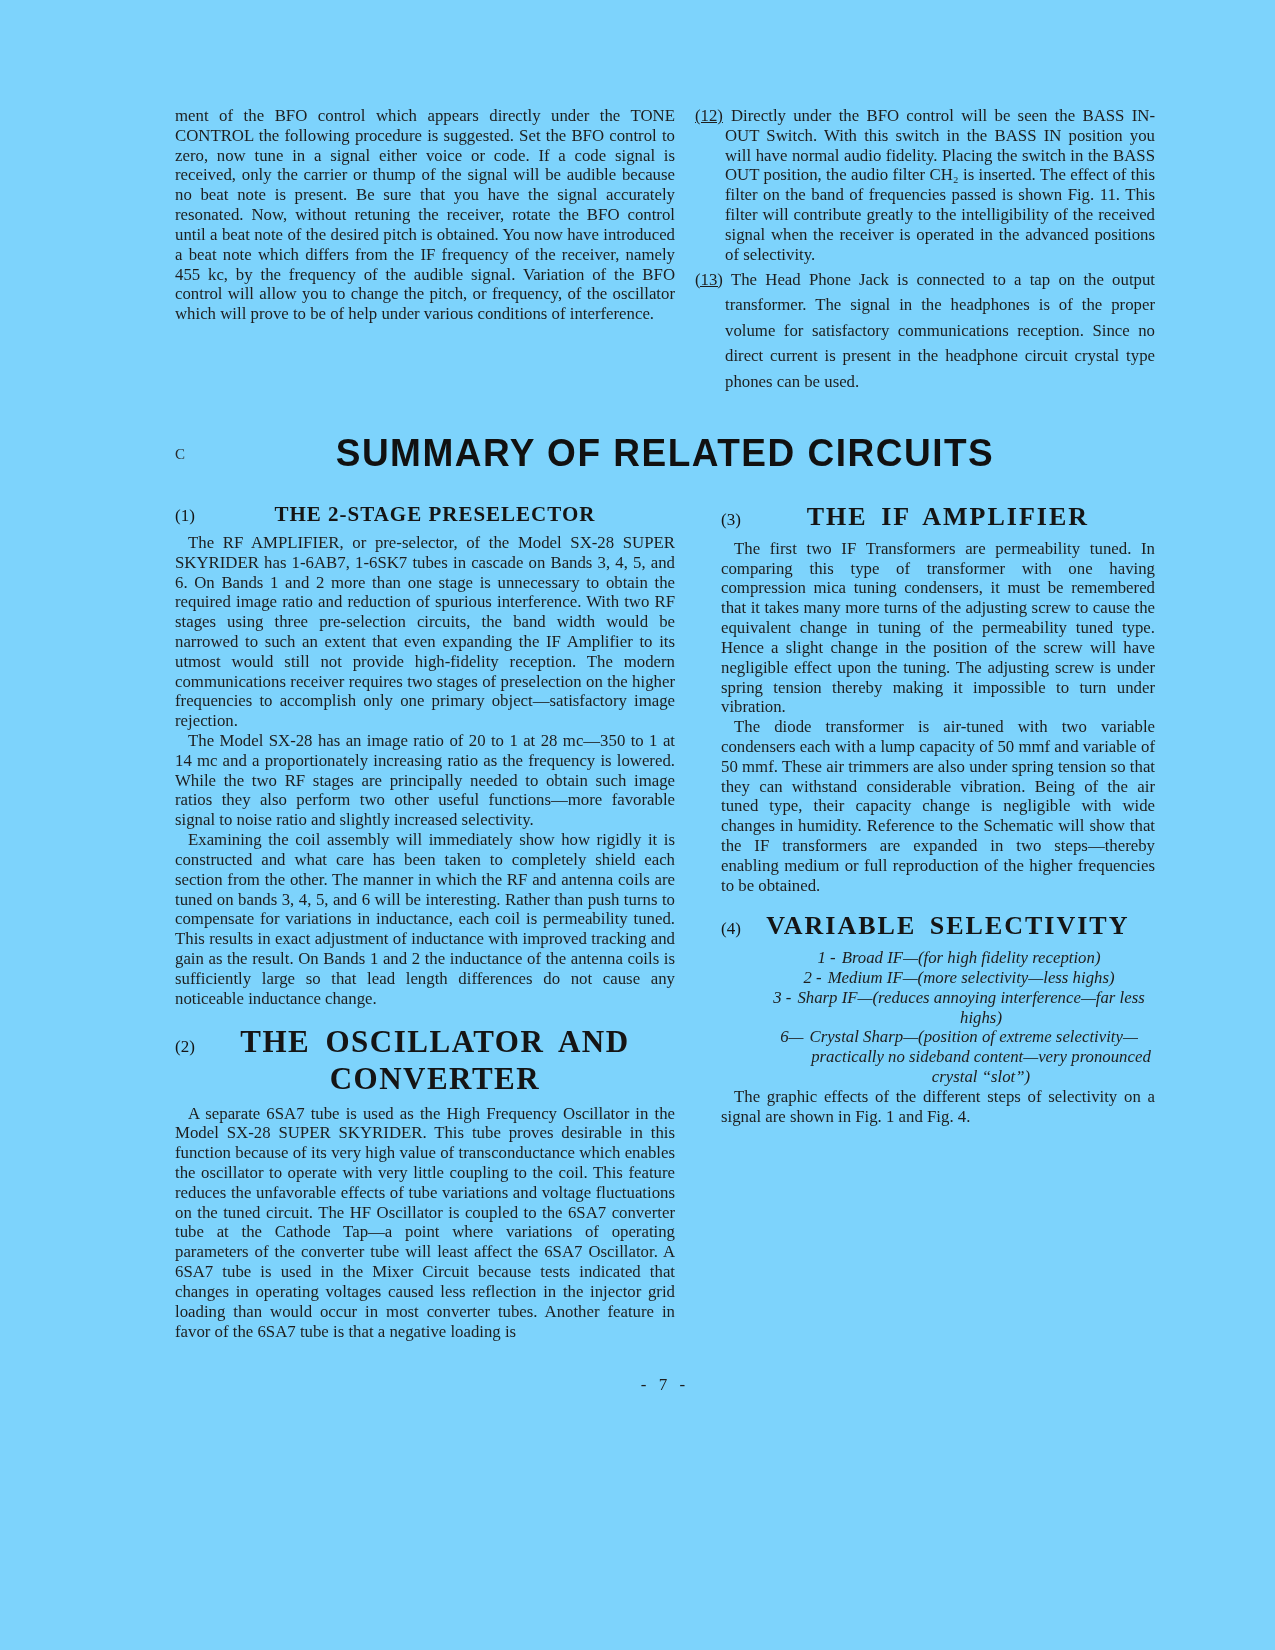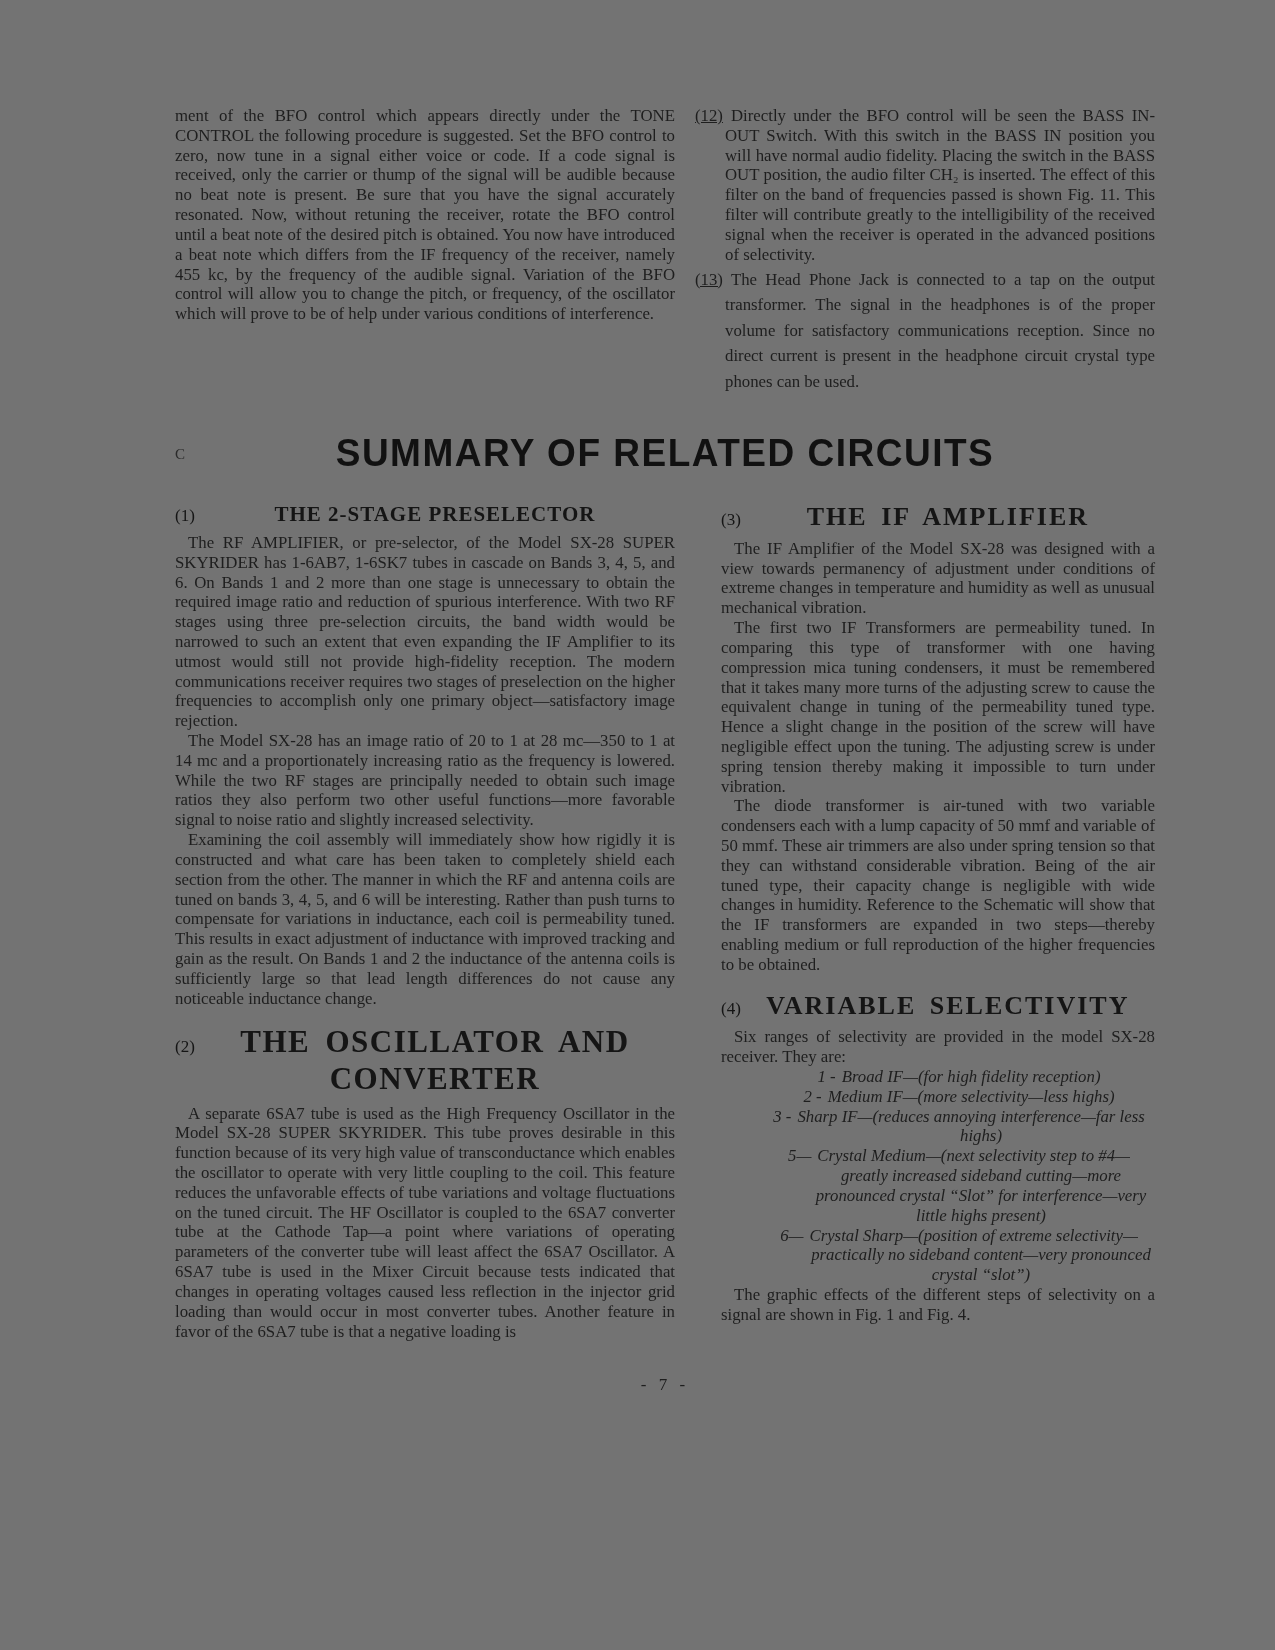--- a/index.html
+++ b/index.html
@@ -4,21 +4,21 @@
 <style>
   html, body {
     margin: 0;
     padding: 0;
     background: #ffffff;
   }
   .page {
     position: relative;
     width: 1275px;
     height: 1650px;
-    background: #737373;
+    background: #7dd3fc;
     color: #1e1e1e;
     font-family: "Liberation Serif", "DejaVu Serif", serif;
     font-size: 16.8px;
     line-height: 1.18;
     box-sizing: border-box;
     padding: 106px 120px 0 175px;
     overflow: hidden;
   }
   .cols {
     display: flex;
@@ -164,44 +164,39 @@
 
     </div>
 
     <div class="col-right shifted">
 
 
       <div class="sec-head style-caps">
         <span class="sec-num">(3)</span>
         <span class="sec-title">THE IF AMPLIFIER</span>
       </div>
-      <p class="body-par">The IF Amplifier of the Model SX-28 was designed with a view towards permanency of adjustment under conditions of extreme changes in temperature and humidity as well as unusual mechanical vibration.</p>
       <p class="body-par">The first two IF Transformers are permeability tuned. In comparing this type of transformer with one having compression mica tuning condensers, it must be remembered that it takes many more turns of the adjusting screw to cause the equivalent change in tuning of the permeability tuned type. Hence a slight change in the position of the screw will have negligible effect upon the tuning. The adjusting screw is under spring tension thereby making it impossible to turn under vibration.</p>
       <p class="body-par">The diode transformer is air-tuned with two variable condensers each with a lump capacity of 50 mmf and variable of 50 mmf. These air trimmers are also under spring tension so that they can withstand considerable vibration. Being of the air tuned type, their capacity change is negligible with wide changes in humidity. Reference to the Schematic will show that the IF transformers are expanded in two steps—thereby enabling medium or full reproduction of the higher frequencies to be obtained.</p>
 
       <div class="sec-head style-caps tight">
         <span class="sec-num">(4)</span>
         <span class="sec-title">VARIABLE SELECTIVITY</span>
       </div>
-      <p class="body-par">Six ranges of selectivity are provided in the model SX-28 receiver. They are:</p>
 
       <div class="sel-list">
         <p class="sel-item">
           <span class="sel-marker">1 -</span><span>Broad IF—(for high fidelity reception)</span>
         </p>
         <p class="sel-item">
           <span class="sel-marker">2 -</span><span>Medium IF—(more selectivity—less highs)</span>
         </p>
         <p class="sel-item">
           <span class="sel-marker">3 -</span><span>Sharp IF—(reduces annoying interference—far less highs)</span>
         </p>
         <p class="sel-item">
-          <span class="sel-marker">5—</span><span>Crystal Medium—(next selectivity step to #4— greatly increased sideband cutting—more pronounced crystal “Slot” for interference—very little highs present)</span>
-        </p>
-        <p class="sel-item">
           <span class="sel-marker">6—</span><span>Crystal Sharp—(position of extreme selectivity— practically no sideband content—very pronounced crystal “slot”)</span>
         </p>
       </div>
 
       <p class="body-par">The graphic effects of the different steps of selectivity on a signal are shown in Fig. 1 and Fig. 4.</p>
 
     </div>
   </div>
 
   <div class="page-number">- 7 -</div>

